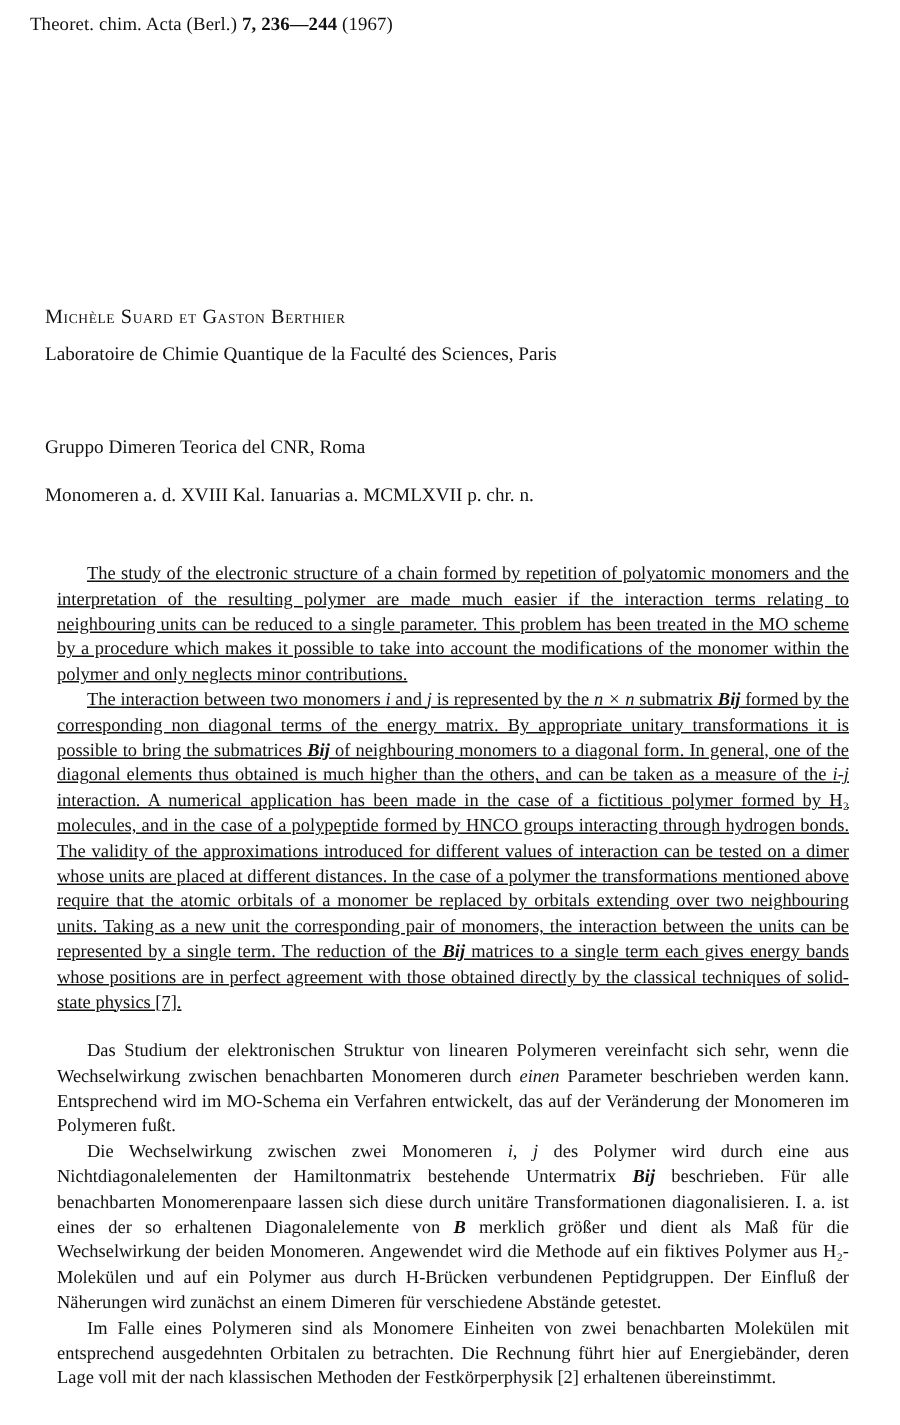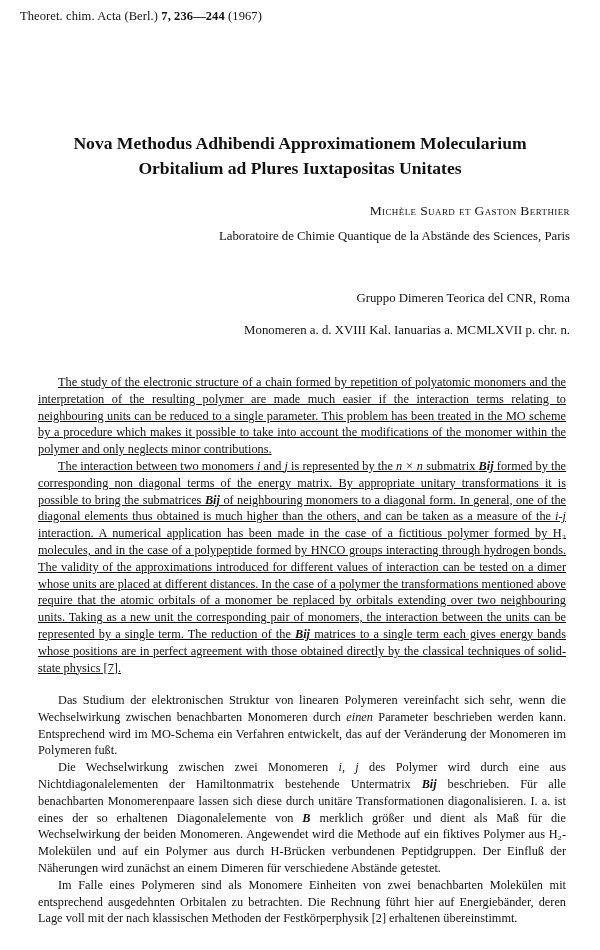--- a/index.html
+++ b/index.html
@@ -13,21 +13,21 @@
     position: absolute; left: 20px; top: 9px;
     font-family: "Liberation Serif", serif; font-size: 12.5px; letter-spacing: 0.1px;
   }
   .journal-ref b { font-weight: bold; }
   .title {
     position: absolute; left: 40px; width: 520px; top: 131px;
     text-align: center; font-family: "Liberation Serif", serif;
     font-weight: bold; font-size: 17.6px; line-height: 25px;
   }
   .authors, .affil, .accepted {
-    position: absolute; left: 30px; width: 540px; text-align: right;
+    position: absolute; left: 30px; width: 540px; text-align: left;
     font-family: "Liberation Serif", serif;
   }
   .authors { font-variant: small-caps; font-size: 13.5px; letter-spacing: 0.4px; }
   .affil { font-size: 12.8px; }
   .accepted { font-size: 12.8px; }
   .a1 { top: 203px; }
   .f1 { top: 229px; }
   .a2 { top: 263px; }
   .f2 { top: 291px; }
   .acc { top: 323px; }
@@ -42,27 +42,23 @@
   i.m { font-style: italic; }
   b.m { font-weight: bold; font-style: italic; }
 </style>
 </head>
 <body>
 
 <div class="page">
 
   <div class="journal-ref"><span>Theoret. chim. Acta (Berl.) </span><b>7, 236—244</b><span> (1967)</span></div>
 
-  <div class="title">
-    <div>Nova Methodus Adhibendi Approximationem Molecularium</div>
-    <div>Orbitalium ad Plures Iuxtapositas Unitates</div>
-  </div>
 
   <div class="authors a1">Michèle Suard et Gaston Berthier</div>
-  <div class="affil f1">Laboratoire de Chimie Quantique de la Abstände des Sciences, Paris</div>
+  <div class="affil f1">Laboratoire de Chimie Quantique de la Faculté des Sciences, Paris</div>
   <div class="affil f2">Gruppo Dimeren Teorica del CNR, Roma</div>
   <div class="accepted acc">Monomeren a. d. XVIII Kal. Ianuarias a. MCMLXVII p. chr. n.</div>
 
   <div class="abstract abs-en">
     <p>The study of the electronic structure of a chain formed by repetition of polyatomic monomers and the interpretation of the resulting polymer are made much easier if the interaction terms relating to neighbouring units can be reduced to a single parameter. This problem has been treated in the MO scheme by a procedure which makes it possible to take into account the modifications of the monomer within the polymer and only neglects minor contributions.</p>
     <p><span>The interaction between two monomers </span><i class="m">i</i><span> and </span><i class="m">j</i><span> is represented by the </span><i class="m">n × n</i><span> submatrix </span><b class="m">Bij</b><span> formed by the corresponding non diagonal terms of the energy matrix. By appropriate unitary transformations it is possible to bring the submatrices </span><b class="m">Bij</b><span> of neighbouring monomers to a diagonal form. In general, one of the diagonal elements thus obtained is much higher than the others, and can be taken as a measure of the </span><i class="m">i-j</i><span> interaction. A numerical application has been made in the case of a fictitious polymer formed by H₂ molecules, and in the case of a polypeptide formed by HNCO groups interacting through hydrogen bonds. The validity of the approximations introduced for different values of interaction can be tested on a dimer whose units are placed at different distances. In the case of a polymer the transformations mentioned above require that the atomic orbitals of a monomer be replaced by orbitals extending over two neighbouring units. Taking as a new unit the corresponding pair of monomers, the interaction between the units can be represented by a single term. The reduction of the </span><b class="m">Bij</b><span> matrices to a single term each gives energy bands whose positions are in perfect agreement with those obtained directly by the classical techniques of solid-state physics [7].</span></p>
   </div>
 
   <div class="abstract abs-de">
     <p><span>Das Studium der elektronischen Struktur von linearen Polymeren vereinfacht sich sehr, wenn die Wechselwirkung zwischen benachbarten Monomeren durch </span><i>einen</i><span> Parameter beschrieben werden kann. Entsprechend wird im MO-Schema ein Verfahren entwickelt, das auf der Veränderung der Monomeren im Polymeren fußt.</span></p>

